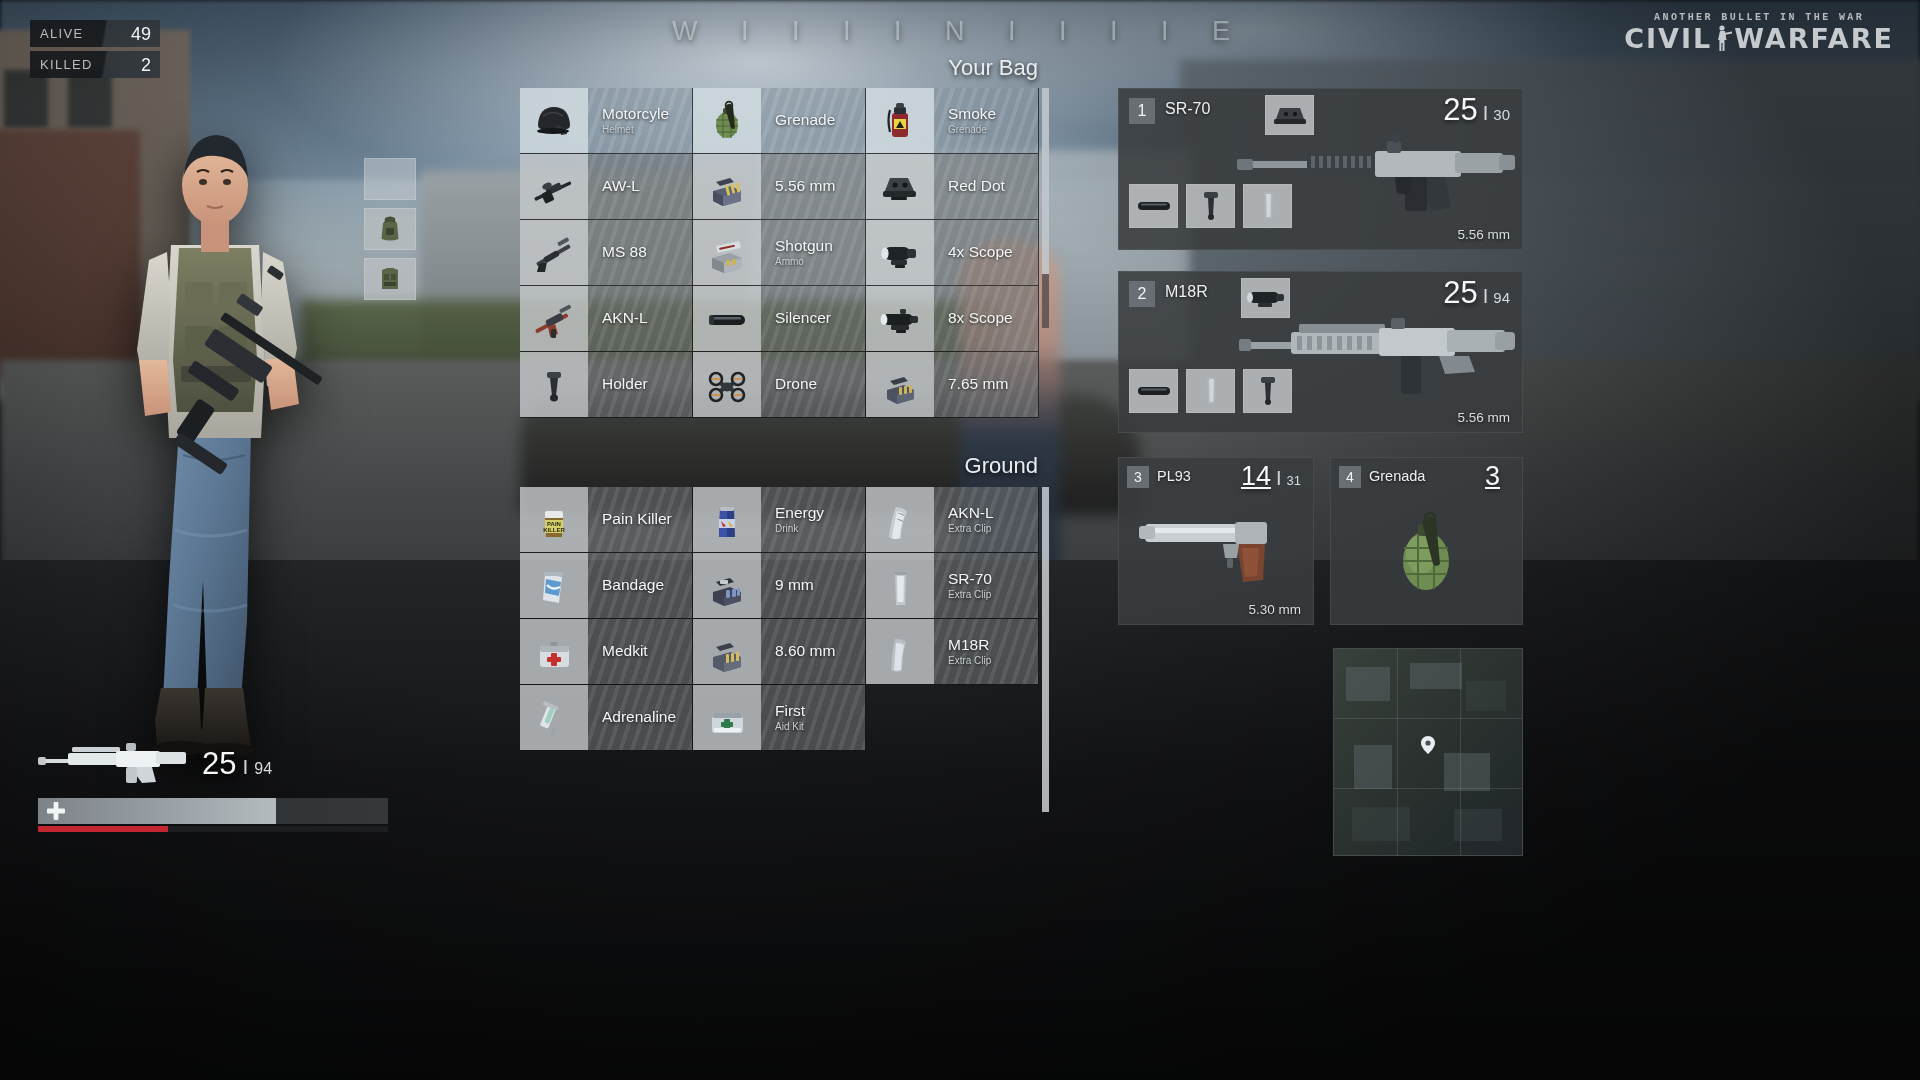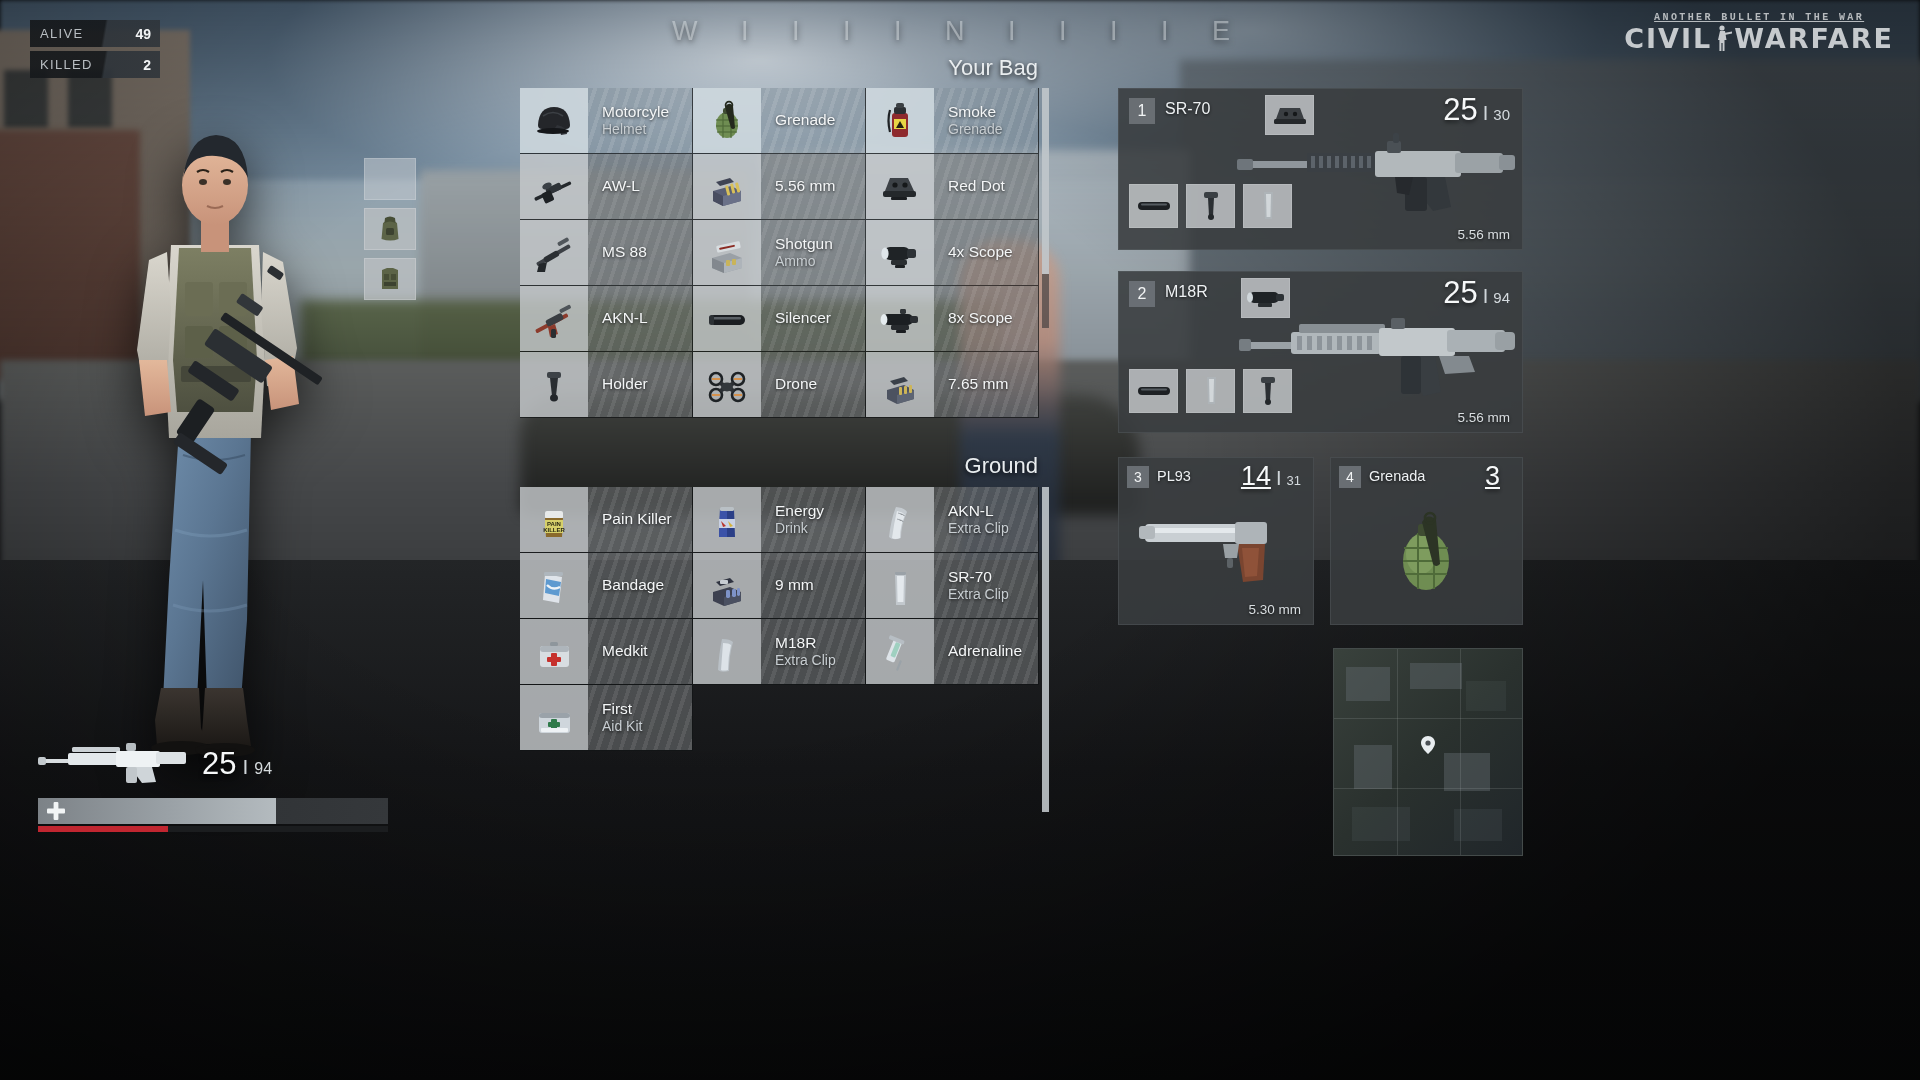--- a/index.html
+++ b/index.html
@@ -91,35 +91,35 @@
   }
 
   
   #stats { position:absolute; left:30px; top:20px; width:130px; z-index:30; }
   .stat-row {
     display:flex; align-items:center; justify-content:space-between;
     height:27px; padding:0 9px 0 10px; margin-bottom:4px;
     background:linear-gradient(100deg, rgba(22,25,28,.92) 0%, rgba(22,25,28,.92) 56%, rgba(46,52,58,.92) 58%, rgba(46,52,58,.88) 100%);
   }
   .stat-label { font-size:13px; letter-spacing:1.3px; color:#b9bec2; font-weight:400; }
-  .stat-value { font-size:14px; color:#f2f4f5; font-weight:700; line-height:1; }
+  .stat-value { font-size:18px; color:#f2f4f5; font-weight:400; line-height:1; }
 
   
   #screen-title {
     position:absolute; left:0; top:16px; width:1920px; text-align:center;
     font-size:27px; letter-spacing:18px; font-weight:400;
     color:rgba(236,240,243,.42); z-index:25;
     text-shadow:0 2px 6px rgba(0,0,0,.5);
   }
 
   
   #brand { position:absolute; right:26px; top:12px; text-align:center; z-index:30; }
   #brand .tagline {
     font-size:10px; letter-spacing:2.4px; color:#b7bbbe; font-weight:700;
-    margin-bottom:1px; font-family:"Liberation Mono", monospace;text-decoration:underline;
+    margin-bottom:1px; font-family:"Liberation Mono", monospace;
   }
   #brand .title {
     font-size:27px; letter-spacing:2px; font-weight:700; color:#c6cacd;
     font-family:"DejaVu Sans", sans-serif;
     display:flex; align-items:center; gap:2px; justify-content:center;
     line-height:1;
   }
   #brand .title .soldier { display:inline-block; width:18px; height:28px; position:relative; }
 
   
@@ -162,21 +162,21 @@
     background:
       repeating-linear-gradient(-72deg, rgba(255,255,255,.085) 0 4px, rgba(255,255,255,0) 4px 11px),
       rgba(108,112,114,.60);
   }
   .item-cell.hi .item-label {
     background:
       repeating-linear-gradient(-72deg, rgba(255,255,255,.11) 0 4px, rgba(255,255,255,0) 4px 11px),
       rgba(132,146,156,.55);
   }
   .item-label .l1 { font-size:15.5px; color:#f4f6f7; line-height:1.18; text-shadow:0 1px 3px rgba(0,0,0,.75); }
-  .item-label .l2 { font-size:14px; color:#c8ced2; line-height:1.18; text-shadow:0 1px 3px rgba(0,0,0,.75); }
+  .item-label .l2 { font-size:10px; color:#c8ced2; line-height:1.18; text-shadow:0 1px 3px rgba(0,0,0,.75); }
 
   .scrollbar {
     position:absolute; z-index:27; width:7px;
     background:rgba(40,44,48,.55);
   }
   .scrollbar .thumb { position:absolute; left:0; width:7px; background:rgba(222,228,232,.75); }
   #bag-scroll    { left:1042px; top:88px;  height:240px; }
   #ground-scroll { left:1042px; top:487px; height:325px; }
 
   
@@ -758,20 +758,37 @@
         <svg width="46" height="46" viewBox="0 0 46 46">
           <rect x="9" y="17" width="29" height="21" rx="3" fill="#d8dde1"></rect>
           <rect x="9" y="17" width="29" height="6" rx="3" fill="#aeb5bb"></rect>
           <rect x="20" y="24" width="6" height="13" rx="1" fill="#c6302c"></rect>
           <rect x="16" y="28" width="14" height="5" rx="1" fill="#c6302c"></rect>
           <rect x="19" y="13" width="8" height="4" rx="1.6" fill="#8e969c"></rect>
         </svg>
       </div>
       <div class="item-label">
         <div class="l1">Medkit</div>
+      </div>
+    </div>
+    <div class="item-cell">
+      <div class="item-icon">
+        <svg width="46" height="46" viewBox="0 0 46 46">
+          <path d="M9 28 L27 23 L37 28 L37 38 L20 43 L9 38 Z" fill="#545a68"></path>
+          <path d="M20 33 L37 28 L37 38 L20 43 Z" fill="#656c7c"></path>
+          <g fill="#d3bb5e">
+            <rect x="22" y="25" width="3" height="9" rx="1"></rect>
+            <rect x="27" y="24" width="3" height="9" rx="1"></rect>
+            <rect x="32" y="23" width="3" height="9" rx="1"></rect>
+          </g>
+          <path d="M12 18 L26 14 L30 18 L16 22 Z" fill="#3b404c"></path>
+        </svg>
+      </div>
+      <div class="item-label">
+        <div class="l1">8.60 mm</div>
       </div>
     </div>
     <div class="item-cell">
       <div class="item-icon">
         <svg width="46" height="46" viewBox="0 0 46 46">
           <path d="M18 10 q8 0 11 3 q-4 14 -4 29 q-8 2 -11 -1 q1 -17 4 -31 Z" fill="#b9c0c6"></path>
           <path d="M19 14 q6 0 8 2 q-3 12 -3 25 q-5 1 -7 0 q1 -14 2 -27 Z" fill="#dde3e8"></path>
         </svg>
       </div>
       <div class="item-label">

